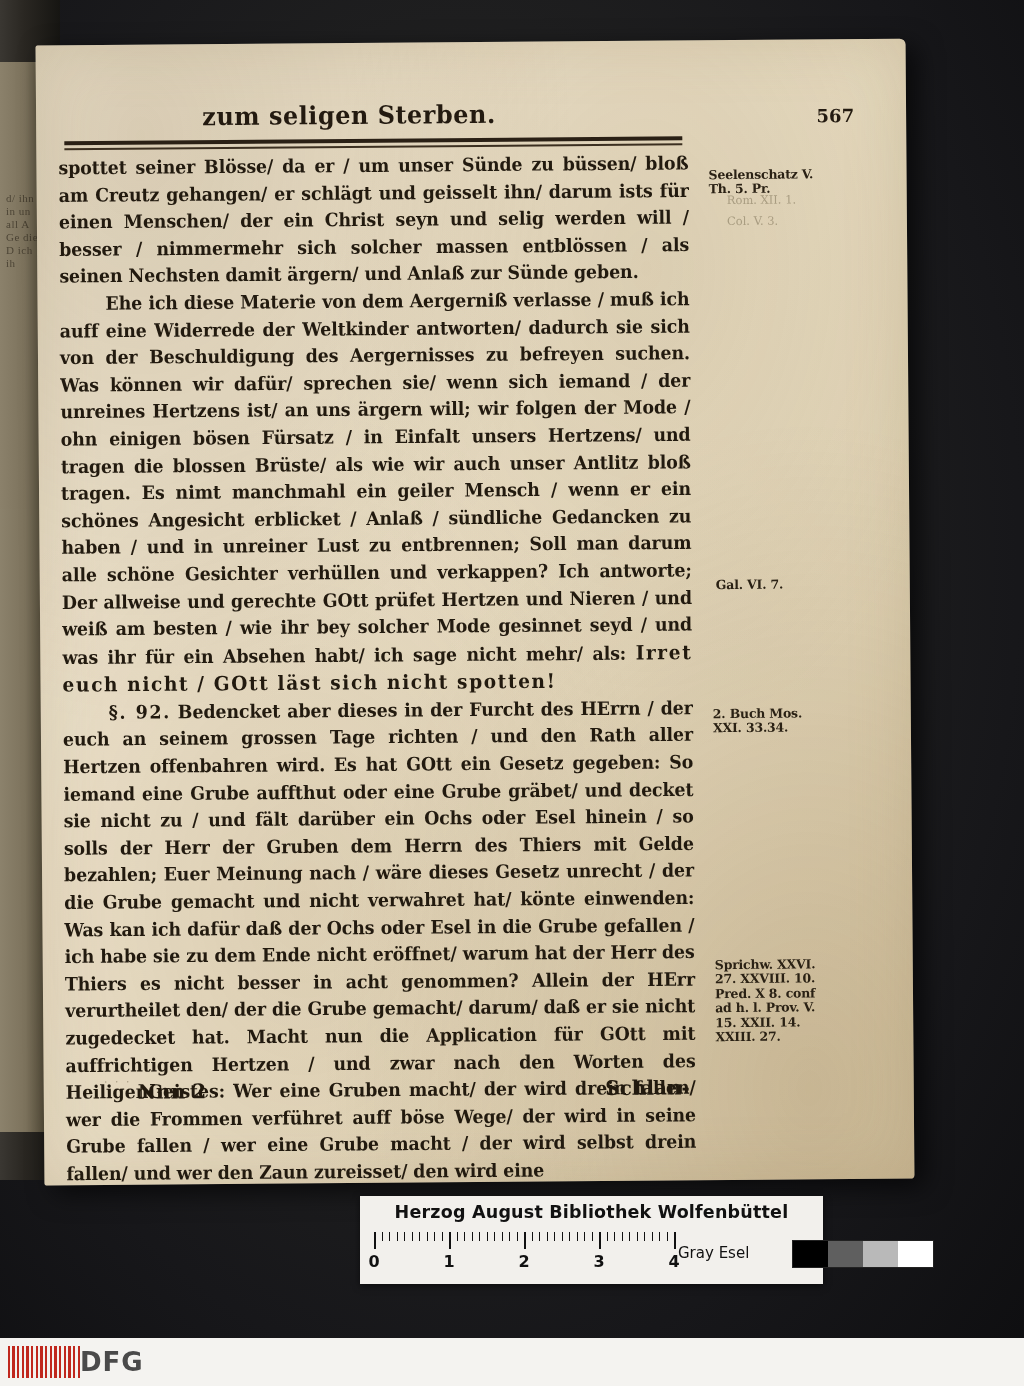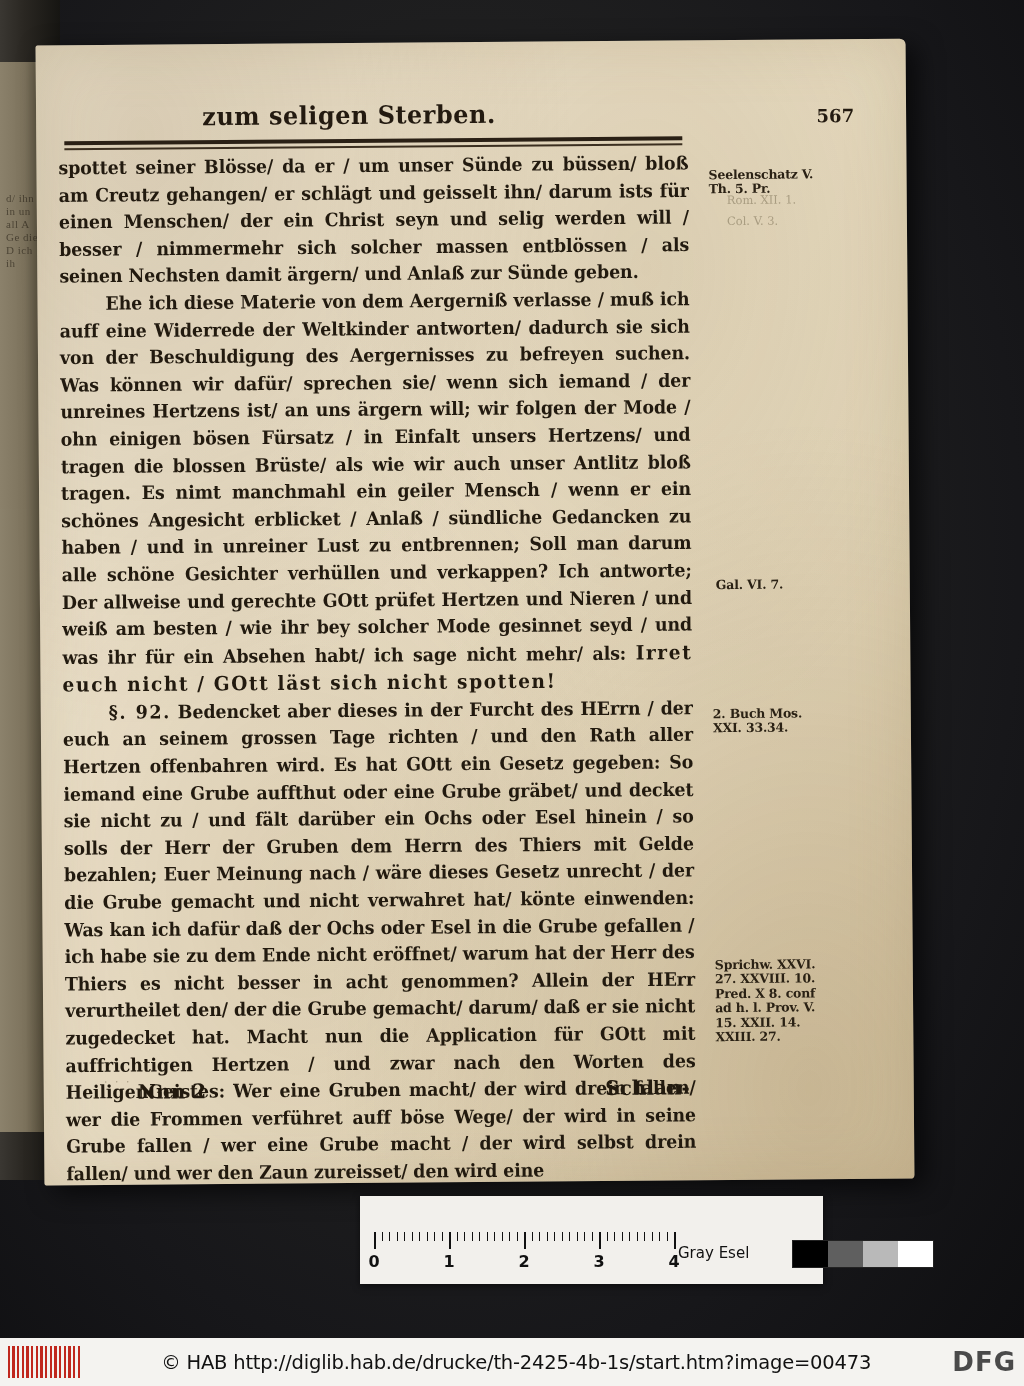--- a/index.html
+++ b/index.html
@@ -229,20 +229,21 @@
     <div class="ghost-note">Rom. XII. 1. Col. V. 3.</div>
     <div class="margin-note n2">Gal. VI. 7.</div>
     <div class="margin-note n3">2. Buch Mos. XXI. 33.34.</div>
     <div class="margin-note n4">Sprichw. XXVI. 27. XXVIII. 10. Pred. X 8. conf ad h. l. Prov. V. 15. XXII. 14. XXIII. 27.</div>
 
     <div class="stamp">· · ·</div>
   </div>
 </div>
 
 <div class="scalecard">
+  <div class="lib">Herzog August Bibliothek Wolfenbüttel</div>
   <div class="ruler">
     <div class="ticks" id="ticks">
         <i class="maj" style="left: 0px;"></i>
         <i style="left: 7.5px;"></i>
         <i style="left: 15px;"></i>
         <i style="left: 22.5px;"></i>
         <i style="left: 30px;"></i>
         <i style="left: 37.5px;"></i>
         <i style="left: 45px;"></i>
         <i style="left: 52.5px;"></i>
@@ -292,15 +293,14 @@
   <div class="swatches">
     <div class="sw0"></div>
     <div class="sw1"></div>
     <div class="sw2"></div>
     <div class="sw3"></div>
   </div>
 </div>
 
 <div class="footer">
   <div class="barcode"></div>
-  <div class="footer-text">© HAB http://diglib.hab.de/drucke/th-2425-4b-1s/start.htm?image=00473</div>
   <div class="dfg">DFG</div>
 </div>
 
 </body></html>

